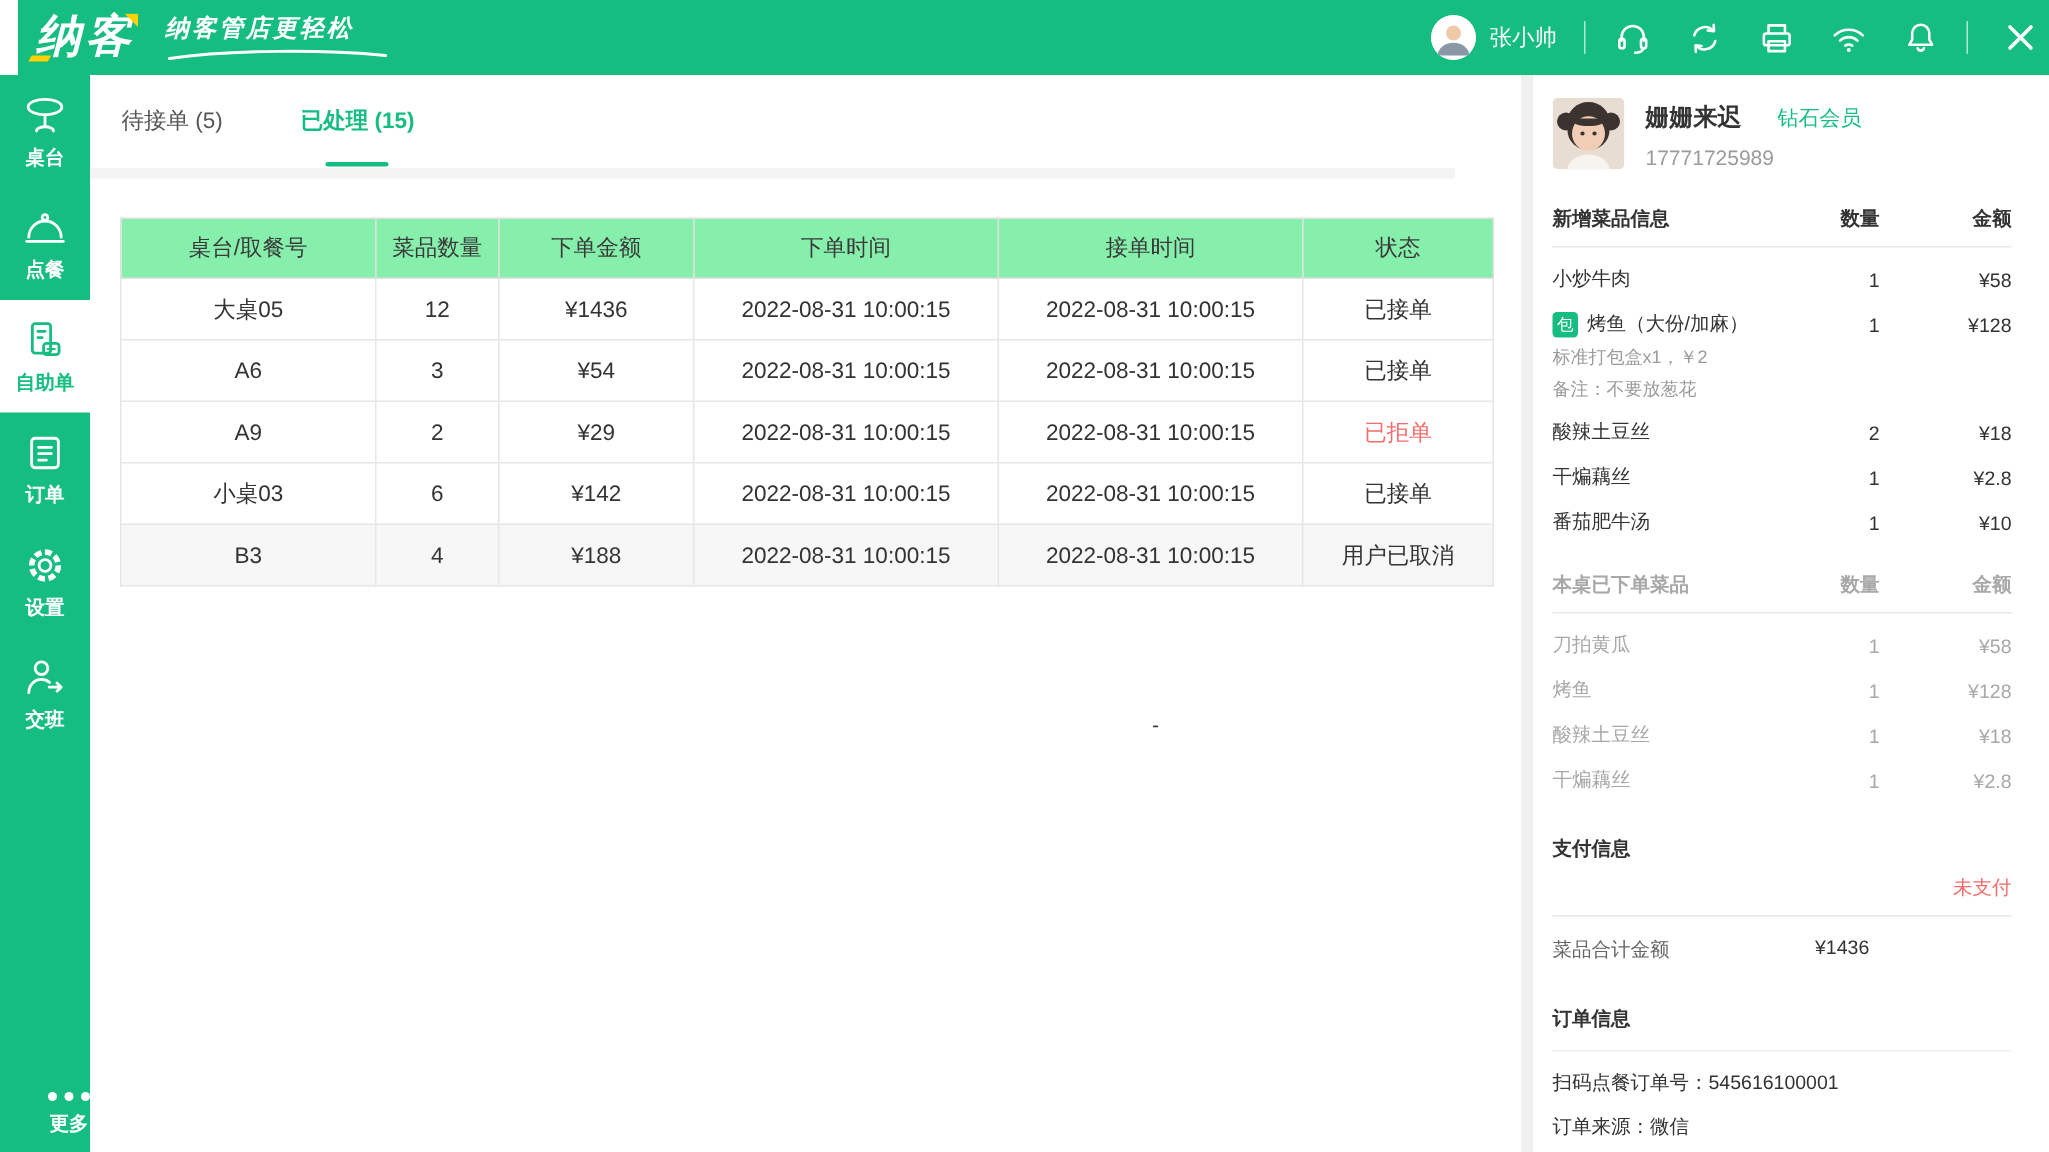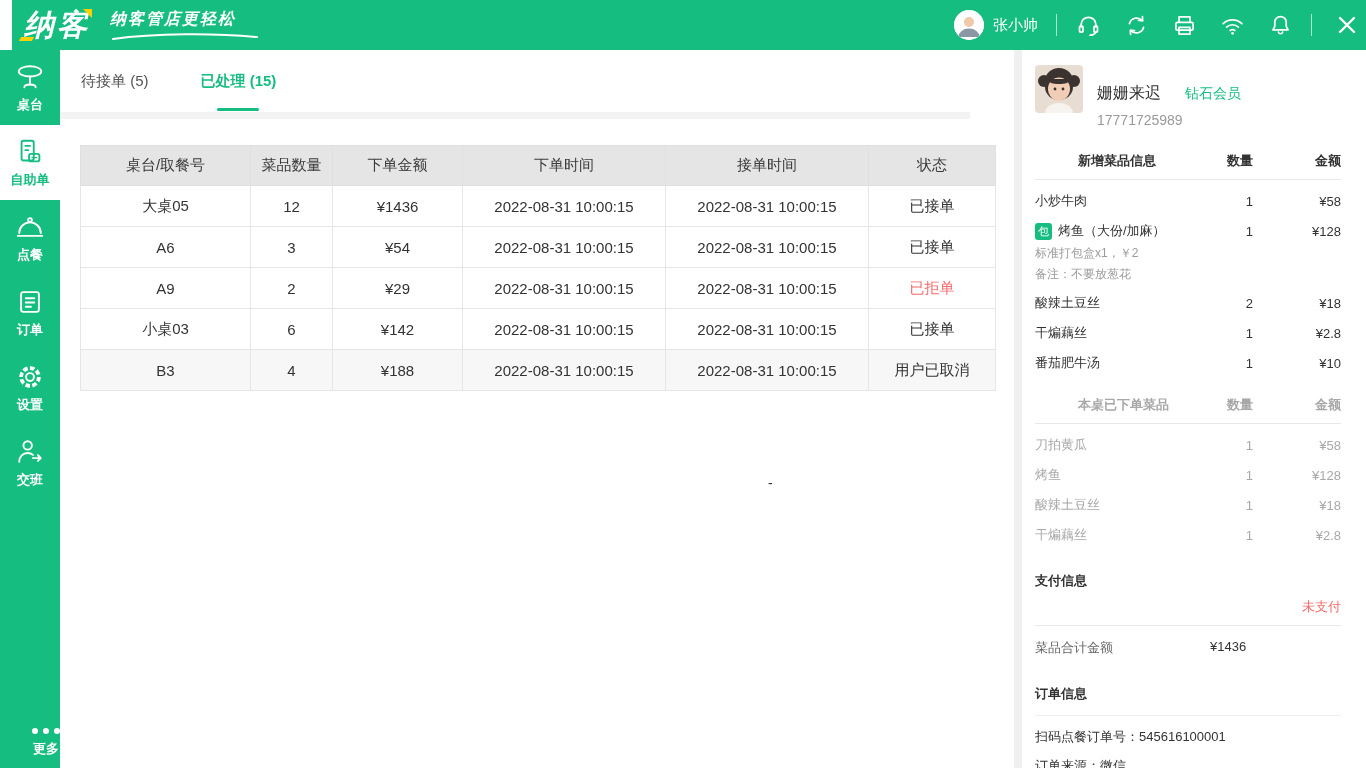--- a/index.html
+++ b/index.html
@@ -46,40 +46,40 @@
   .main{ position:absolute; left:60px; top:50px; width:954px; height:718px; background:#fff;}
   .tabbar{ height:62px; display:flex; align-items:stretch; padding-left:18px; }
   .tab{ position:relative; font-size:15px; color:#555; line-height:62px;
     margin-right:46px; cursor:pointer; padding:0 3px;}
   .tab.active{ color:var(--green); font-weight:bold; }
   .tab-underline{ position:absolute; left:50%; transform:translateX(-50%);
     bottom:1px; width:42px; height:3px; background:var(--green); border-radius:2px;}
   .tab-band{ height:7px; background:#f3f3f3; width:910px; }
   table.orders{ border-collapse:collapse; margin:26px 0 0 20px; table-layout:fixed;
     font-size:15px; color:var(--txt); }
-  .orders th{ background:#e5e5e5; font-weight:normal; height:40px; color:#3a3a3a;
+  .orders th{ background:#86efac; font-weight:normal; height:40px; color:#3a3a3a;
     border:1px solid var(--border); }
   .orders td{ height:41px; text-align:center; border:1px solid #e6e6e6; background:#fff; cursor:pointer;margin-left:20px;}
   .orders tr.sel td{ background:#f7f7f7; }
   .orders td.st-danger{ color:var(--red); }
   .stray-dash{ position:absolute; left:708px; top:425px; font-size:14px; color:#333; }
   
   .v-div{ position:absolute; left:1014px; top:50px; width:8px; height:718px; background:#f0f0f0; }
   
   .panel{ position:absolute; left:1022px; top:50px; width:344px; height:718px;
     background:#fff; padding:15px 25px 0 13px; overflow:hidden; }
   .customer{ display:flex; }
   .c-avatar{ width:48px; height:48px; border-radius:4px; overflow:hidden; flex:none; }
   .c-info{ margin-left:14px; padding-top:3px;}
   .c-line1{ display:flex; align-items:baseline; }
-  .c-name{ font-size:16px; color:#333; font-weight:normal;margin-top:15px;}
+  .c-name{ font-size:16px; color:#333; font-weight:bold;}
   .c-level{ font-size:14px; color:var(--green); margin-left:24px; }
   .c-phone{ font-size:14px; color:#9a9a9a; margin-top:8px; }
   .sec-head{ display:flex; align-items:center; margin-top:24px; font-size:13px;
-    color:#333; font-weight:bold;margin-left:43px; }
+    color:#333; font-weight:bold; }
   .sec-head .sh-title{ flex:1; }
   .sec-head .sh-qty{ width:50px; text-align:right; }
   .sec-head .sh-amt{ width:88px; text-align:right; }
   .sec-head.gray, .dish-list.gray .d-name, .dish-list.gray .d-qty,
   .dish-list.gray .d-amt{ color:#a8a8a8; }
   .sec-div{ height:1px; background:#e8e8e8; margin-top:9px; }
   .dish-row{ display:flex; align-items:center; margin-top:12px; font-size:13px; color:#333;}
   .d-name{ flex:1; display:flex; align-items:center; }
   .d-qty{ width:50px; text-align:right; }
   .d-amt{ width:88px; text-align:right; }
@@ -178,41 +178,41 @@
       <div class="sb-item">
         <span>
           <svg width="30" height="30" viewBox="0 0 32 32" fill="none" stroke="currentColor" stroke-width="2" stroke-linecap="round">
             <ellipse cx="16" cy="10" rx="12" ry="5.5"></ellipse>
             <path d="M16 15.5V24"></path>
             <path d="M10 27c0-1.7 2.7-3 6-3s6 1.3 6 3"></path>
           </svg>
         </span>
         <span class="sb-label">桌台</span>
       </div>
+      <div class="sb-item">
+        <span>
+          <svg width="30" height="30" viewBox="0 0 32 32" fill="none" stroke="currentColor" stroke-width="2" stroke-linecap="round">
+            <path d="M4.5 22.5a11.5 11.5 0 0 1 23 0"></path>
+            <line x1="3" y1="25.5" x2="29" y2="25.5"></line>
+            <circle cx="16" cy="8.5" r="2"></circle>
+          </svg>
+        </span>
+        <span class="sb-label">点餐</span>
+      </div>
       <div class="sb-item active">
         <span>
           <svg width="30" height="30" viewBox="0 0 32 32" fill="none" stroke="currentColor" stroke-width="2" stroke-linecap="round">
             <rect x="7" y="4" width="13" height="21" rx="2"></rect>
             <line x1="11" y1="9.5" x2="16" y2="9.5"></line>
             <line x1="11" y1="14" x2="14" y2="14"></line>
             <rect x="15" y="18" width="11" height="8" rx="2"></rect>
             <line x1="18" y1="22" x2="23" y2="22" stroke-width="1.4"></line>
           </svg>
         </span>
         <span class="sb-label">自助单</span>
-      </div>
-      <div class="sb-item">
-        <span>
-          <svg width="30" height="30" viewBox="0 0 32 32" fill="none" stroke="currentColor" stroke-width="2" stroke-linecap="round">
-            <path d="M4.5 22.5a11.5 11.5 0 0 1 23 0"></path>
-            <line x1="3" y1="25.5" x2="29" y2="25.5"></line>
-            <circle cx="16" cy="8.5" r="2"></circle>
-          </svg>
-        </span>
-        <span class="sb-label">点餐</span>
       </div>
       <div class="sb-item">
         <span>
           <svg width="30" height="30" viewBox="0 0 32 32" fill="none" stroke="currentColor" stroke-width="2" stroke-linecap="round">
             <rect x="6.5" y="5.5" width="19" height="21" rx="2.5"></rect>
             <line x1="11.5" y1="12" x2="20.5" y2="12"></line>
             <line x1="11.5" y1="16.5" x2="20.5" y2="16.5"></line>
             <line x1="11.5" y1="21" x2="17" y2="21"></line>
           </svg>
         </span>

